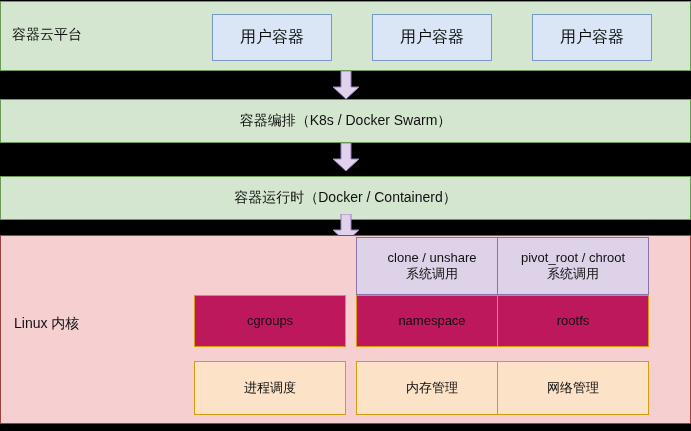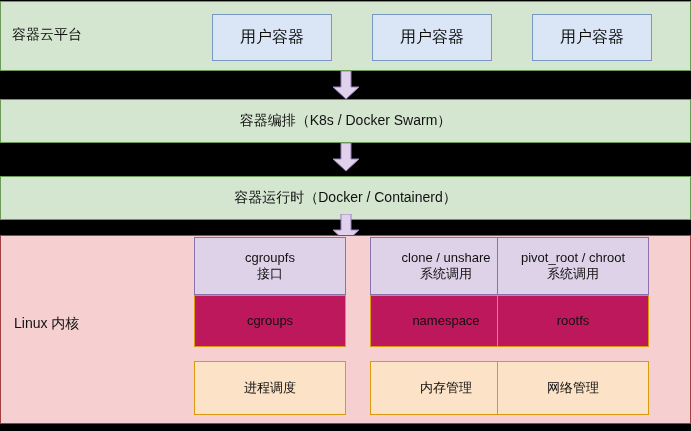--- a/index.html
+++ b/index.html
@@ -145,21 +145,21 @@
     top: 59px;
   }
   .kcell-base {
     background: #fce3c8;
     border: 1px solid #d99a10;
     height: 54px;
     top: 125px;
   }
 
   .col-0 { left: 193px; width: 152px; }
-  .col-1 { left: 369px; width: 152px; align-items: center; }
+  .col-1 { left: 355px; width: 152px; align-items: center; }
   .col-2 { left: 496px; width: 152px; }
 </style>
 </head>
 <body>
 
 <div id="diagram">
 
   <div class="band" id="band-platform">
     <div class="band-label" id="platform-label">容器云平台</div>
 
@@ -190,24 +190,20 @@
 
   <div class="arrow" id="arrow-2">
     <svg width="28" height="29" viewBox="0 0 28 29" xmlns="http://www.w3.org/2000/svg">
       <polygon points="9,0 19,0 19,16 27,16 14,28 1,16 9,16" fill="#e0d2ec" stroke="#9b7fbb" stroke-width="1"></polygon>
     </svg>
   </div>
 
   <div id="band-kernel">
     <div id="kernel-label">Linux 内核</div>
 
-    <div class="kcell kcell-iface col-0">
-      <span>cgroupfs</span>
-      <span>接口</span>
-    </div>
     <div class="kcell kcell-core col-0">cgroups</div>
     <div class="kcell kcell-base col-0">进程调度</div>
 
     <div class="kcell kcell-iface col-1">
       <span>clone / unshare</span>
       <span>系统调用</span>
     </div>
     <div class="kcell kcell-core col-1">namespace</div>
     <div class="kcell kcell-base col-1">内存管理</div>
 

